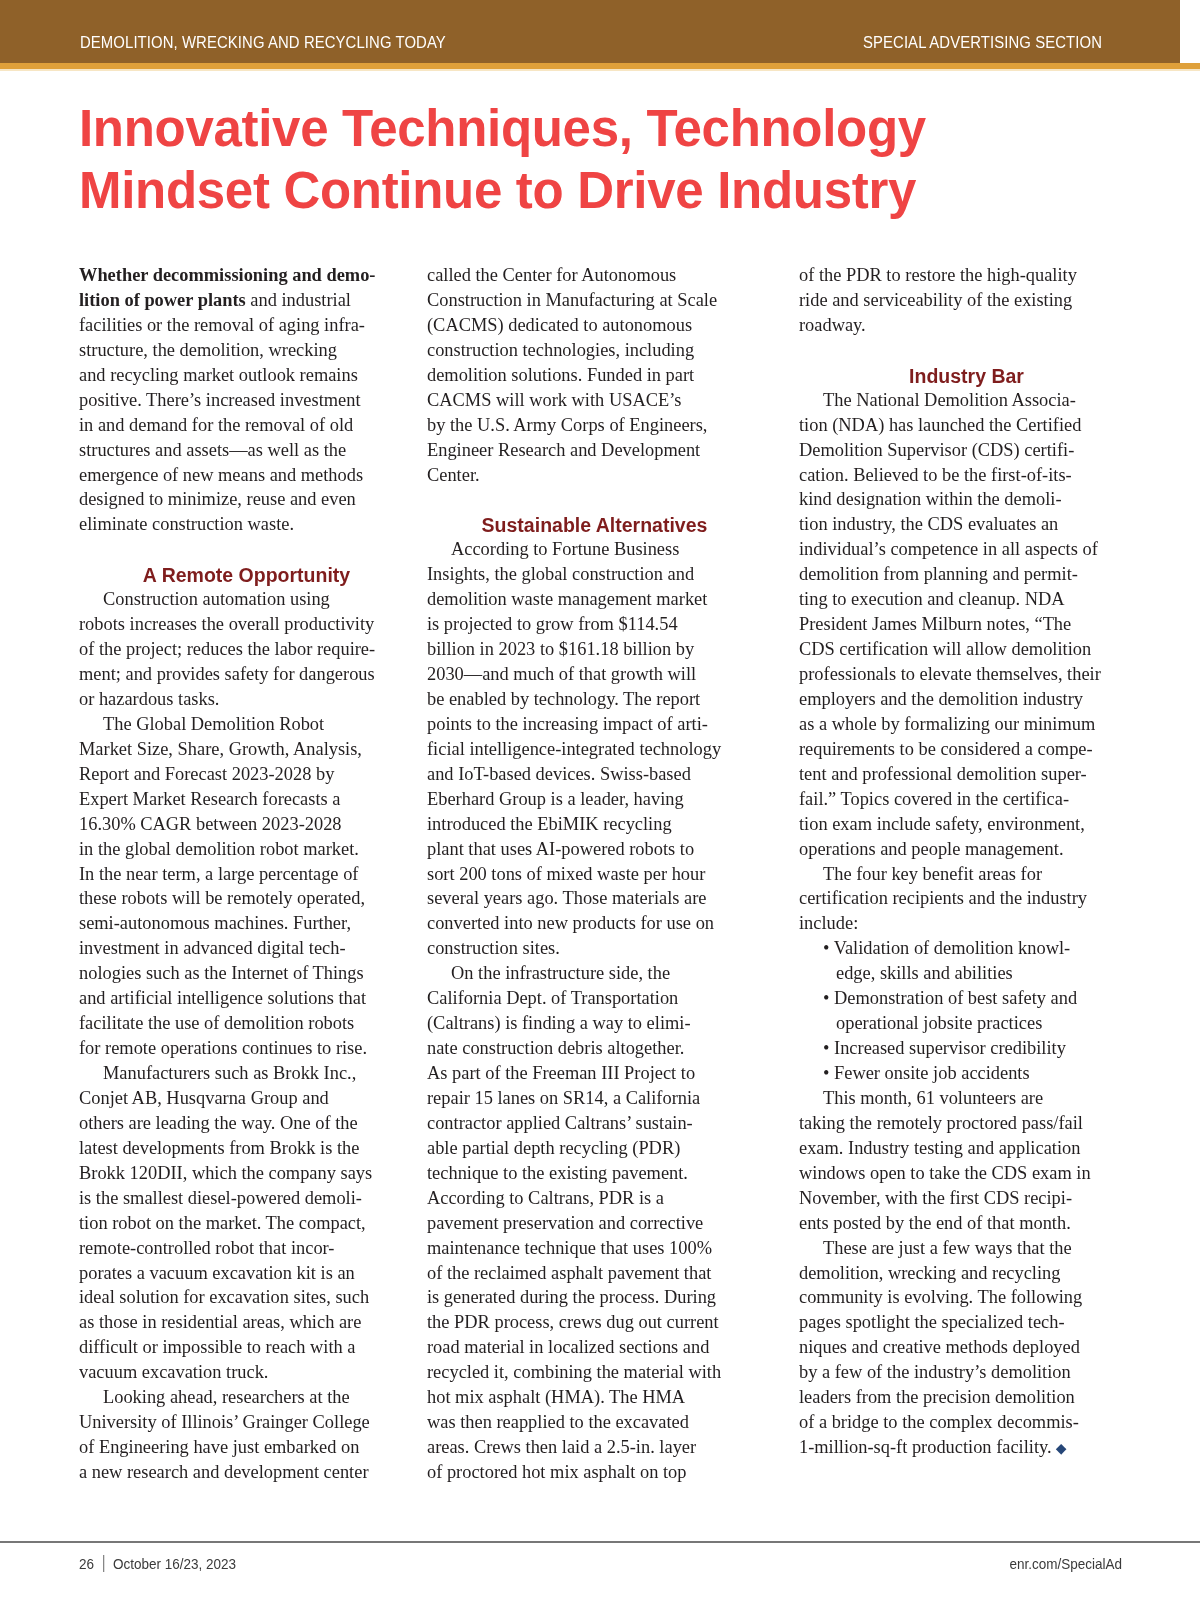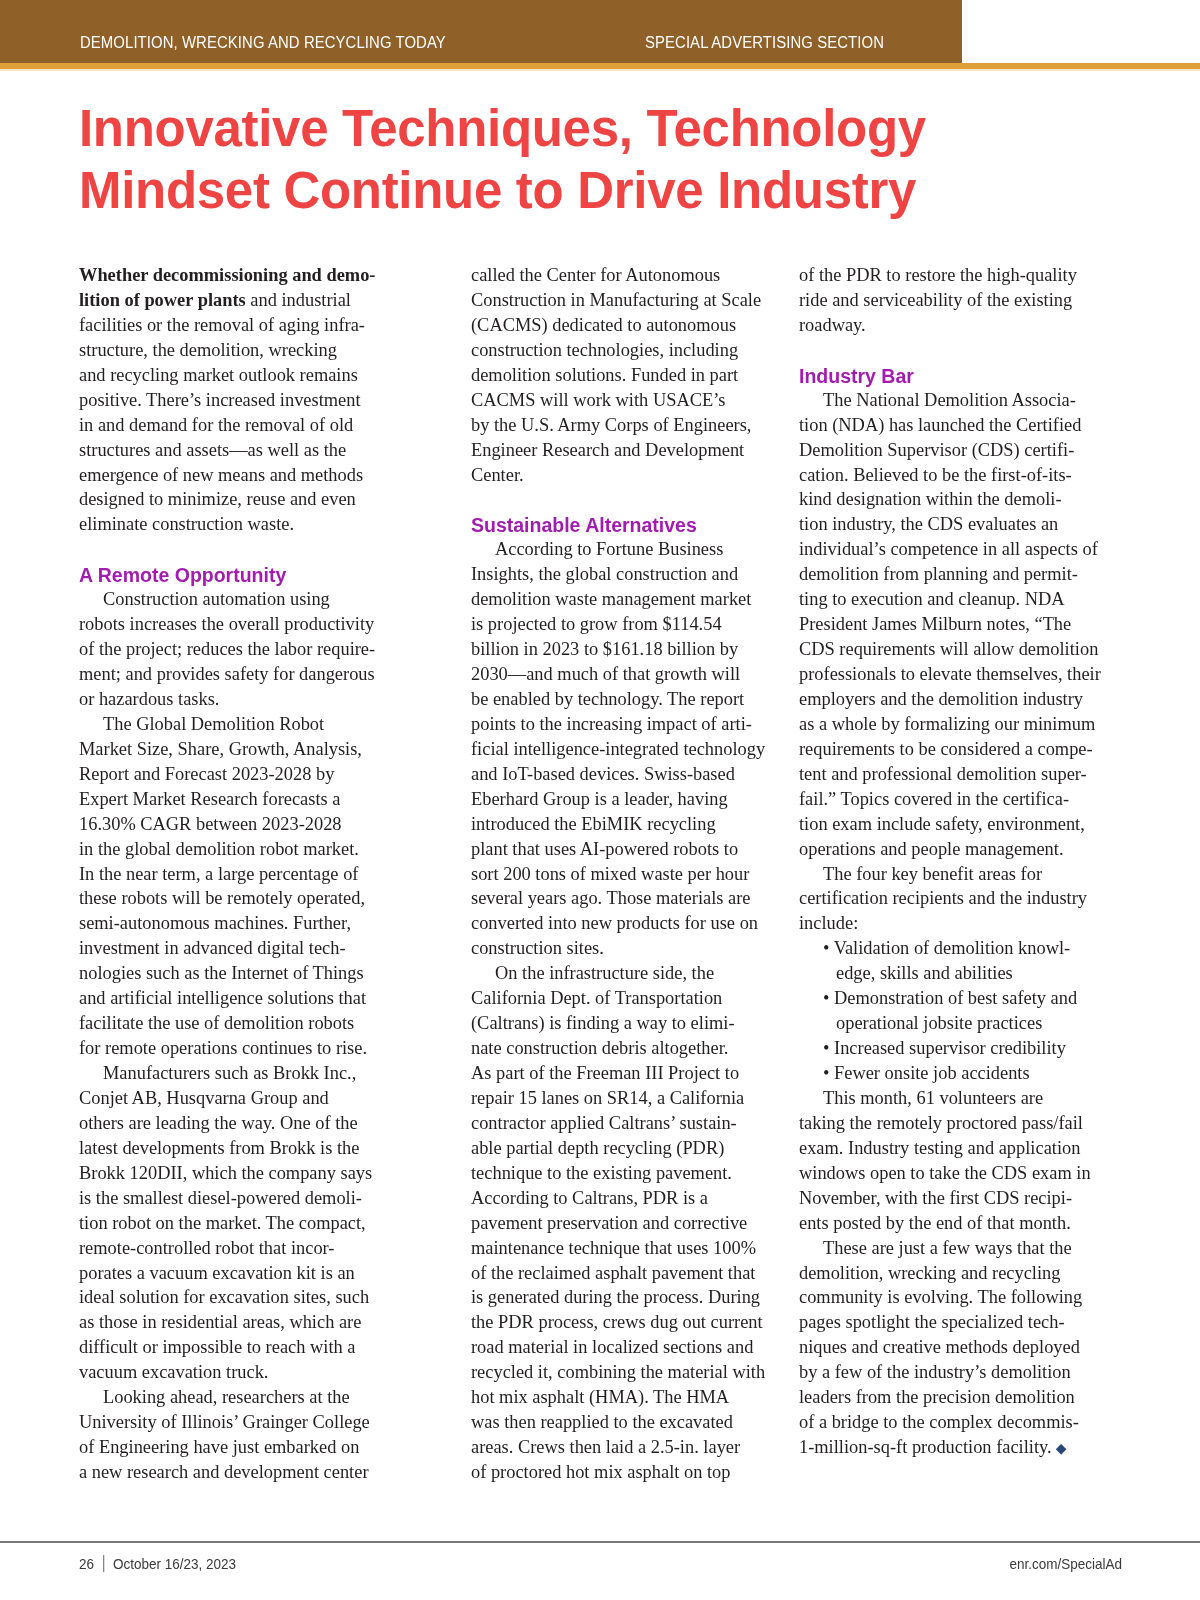--- a/index.html
+++ b/index.html
@@ -1,20 +1,20 @@
 <!DOCTYPE html>
 <html><head>
 <meta charset="utf-8">
 <style>
   * { margin: 0; padding: 0; box-sizing: border-box; }
   html, body { width: 1200px; height: 1600px; background: #ffffff; overflow: hidden; }
   body { position: relative; font-family: "Liberation Serif", "DejaVu Serif", serif; color: #231f20; }
 
   .top-band {
-    position: absolute; left: 0; top: 0; width: 962px; height: 63px;
+    position: absolute; left: 0; top: 0; width: 1180px; height: 63px;
     background: #8f6129;
   }
   .top-band .stripe {
     position: absolute; left: 0; top: 63px; width: 1200px; height: 6px;
     background: #dfa03a;
   }
   .top-band .stripe2 {
     position: absolute; left: 0; top: 69px; width: 1200px; height: 2px;
     background: #f7e6c4;
   }
@@ -33,36 +33,37 @@
     font-weight: bold; font-size: 51px; line-height: 62px;
     color: #ef4444; letter-spacing: -0.3px;
   }
   .title span { display: block; }
 
   .col {
     position: absolute; top: 263px; width: 335px;
     font-size: 18.4px; line-height: 24.95px; color: #231f20;
   }
   .col-1 { left: 79px; }
-  .col-2 { left: 427px; margin-left: 44px; }
+  .col-2 { left: 427px; }
   .col-3 { left: 775px; margin-left: 24px; }
 
   .line { display: block; white-space: nowrap; height: 24.95px; }
   .line.indent { padding-left: 24px; }
   .line.bullet { padding-left: 24px; }
   .line.bullet-cont { padding-left: 37px; }
   .line b { font-weight: bold; }
 
   .gap { display: block; height: 24.95px; }
 
   .subhead {
     display: block; white-space: nowrap; height: 24.95px;
     font-family: "Liberation Sans", "DejaVu Sans", sans-serif;
-    font-weight: bold; font-size: 19.5px; color: #a21caf;
+    font-weight: bold; font-size: 19.5px; color: #7f1d1d;
     line-height: 26px;
+    text-align: center;
   }
 
   .end-mark { color: #264778; font-size: 14px; margin-left: 4px; }
 
   .footer-rule {
     position: absolute; left: 0; top: 1541px; width: 1200px; height: 2px;
     background: #777777;
   }
   .footer-left, .footer-right {
     position: absolute; top: 1555px;
@@ -200,21 +201,21 @@
     <span class="line indent">The National Demolition Associa-</span>
     <span class="line">tion (NDA) has launched the Certified</span>
     <span class="line">Demolition Supervisor (CDS) certifi-</span>
     <span class="line">cation. Believed to be the first-of-its-</span>
     <span class="line">kind designation within the demoli-</span>
     <span class="line">tion industry, the CDS evaluates an</span>
     <span class="line">individual’s competence in all aspects of</span>
     <span class="line">demolition from planning and permit-</span>
     <span class="line">ting to execution and cleanup. NDA</span>
     <span class="line">President James Milburn notes, “The</span>
-    <span class="line">CDS requirements will allow demolition</span>
+    <span class="line">CDS certification will allow demolition</span>
     <span class="line">professionals to elevate themselves, their</span>
     <span class="line">employers and the demolition industry</span>
     <span class="line">as a whole by formalizing our minimum</span>
     <span class="line">requirements to be considered a compe-</span>
     <span class="line">tent and professional demolition super-</span>
     <span class="line">fail.” Topics covered in the certifica-</span>
     <span class="line">tion exam include safety, environment,</span>
     <span class="line">operations and people management.</span>
     <span class="line indent">The four key benefit areas for</span>
     <span class="line">certification recipients and the industry</span>

